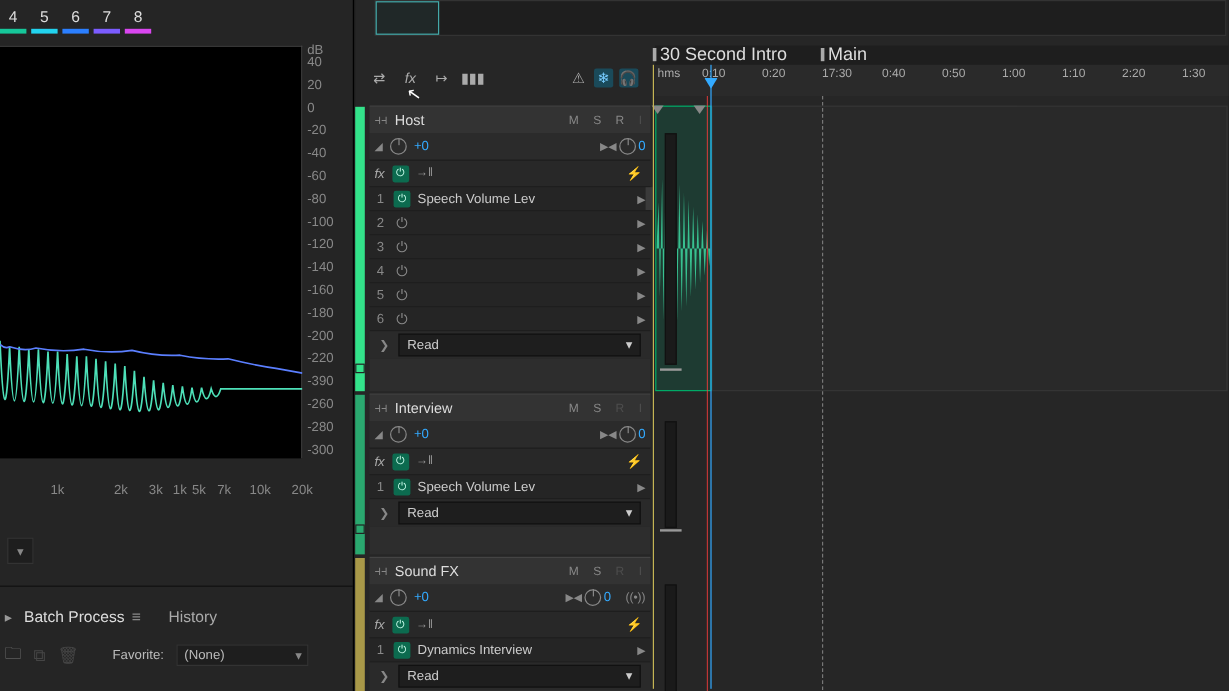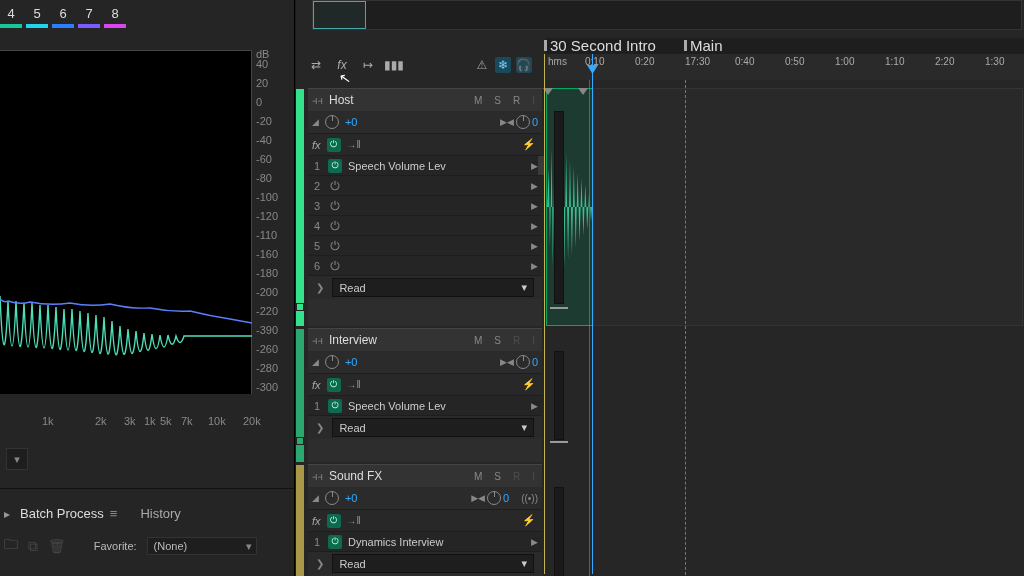--- a/index.html
+++ b/index.html
@@ -5,21 +5,21 @@
   * { box-sizing: border-box; margin: 0; padding: 0; font-family: "Segoe UI", Arial, sans-serif; }
   body { background: #1c1c1c; color: #ccc; font-size: 11px; width: 1024px; height: 576px; overflow: hidden; position: relative; }
   
   
   .left-panel { position: absolute; left: 0; top: 0; width: 295px; height: 576px; background: #252525; border-right:1px solid #000;}
   
   .color-chips { display: flex; gap: 4px; padding: 2px 0 6px 0; }
   .color-chip { width: 22px; height: 22px; display: flex; align-items: center; justify-content: center; font-size: 13px; color: #ddd; position: relative; font-weight:400;}
   .color-chip::after { content: ''; position: absolute; bottom: -4px; left: 0; width: 100%; height: 4px; background: var(--chip-color); }
   
-  .spectrum-panel { position: relative; margin: 20px 0 0 0; height: 348px; }
+  .spectrum-panel { position: relative; margin: 8px 0 0 0; height: 348px; }
   .spectrum-plot { position: absolute; left: 0; top: 0; width: 252px; height: 344px; background: #000; border-top: 1px solid #444; border-right:1px solid #444;}
   .db-scale { position: absolute; left: 254px; top: 0; width: 40px; font-size: 11px; color: #888; }
   .db-tick { position: absolute; left: 2px; }
   .freq-scale { position: absolute; left: 0; bottom: -17px; width: 260px; font-size: 11px; color: #888; }
   .freq-tick { position: absolute; }
   
   svg.spectrum-curves { position:absolute; left:0; top:0; width:252px; height:344px;}
   
   .scan-row { position: absolute; top: 446px; left: 0; width: 100%; padding: 2px 6px; display:flex; align-items:center; gap:14px;}
   .scan-arrow { width: 22px; height: 22px; background: #1e1e1e; border: 1px solid #333; display:flex; align-items:center; justify-content:center; color:#888;}
@@ -131,21 +131,21 @@
       <div class="db-tick" style="top:-2px">dB</div>
       <div class="db-tick" style="top:8px">40</div>
       <div class="db-tick" style="top:27px">20</div>
       <div class="db-tick" style="top:46px">0</div>
       <div class="db-tick" style="top:65px">-20</div>
       <div class="db-tick" style="top:84px">-40</div>
       <div class="db-tick" style="top:103px">-60</div>
       <div class="db-tick" style="top:122px">-80</div>
       <div class="db-tick" style="top:141px">-100</div>
       <div class="db-tick" style="top:160px">-120</div>
-      <div class="db-tick" style="top:179px">-110</div>
+      <div class="db-tick" style="top:179px">-140</div>
       <div class="db-tick" style="top:198px">-160</div>
       <div class="db-tick" style="top:217px">-180</div>
       <div class="db-tick" style="top:236px">-200</div>
       <div class="db-tick" style="top:255px">-220</div>
       <div class="db-tick" style="top:274px">-390</div>
       <div class="db-tick" style="top:293px">-260</div>
       <div class="db-tick" style="top:312px">-280</div>
       <div class="db-tick" style="top:331px">-300</div>
     </div>
     <div class="freq-scale">

